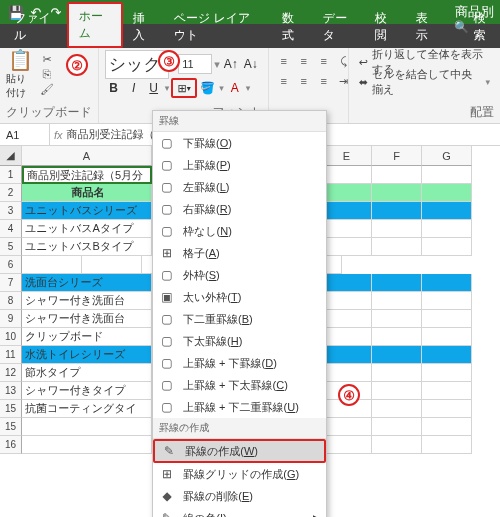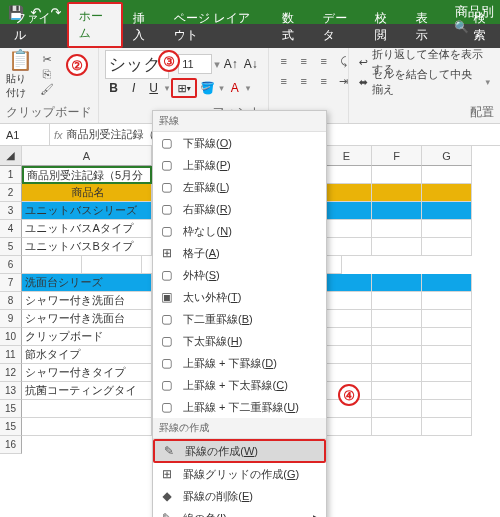--- a/index.html
+++ b/index.html
@@ -37,21 +37,21 @@
 .fx-txt{font-size:11px;color:#444}
 .sheet{display:flex}
 .rowhdrs{width:22px}
 .colhdrs{display:flex;height:20px}
 .ch{border-right:1px solid #d4d4d4;border-bottom:1px solid #aaa;background:#f7f7f7;display:flex;align-items:center;justify-content:center;font-size:11px;color:#444}
 .ch.first{width:22px;background:#e8e8e8}
 .rh{width:22px;height:18px;border-right:1px solid #aaa;border-bottom:1px solid #d4d4d4;background:#f7f7f7;display:flex;align-items:center;justify-content:center;font-size:10px;color:#444}
 .cells{flex:1}
 .row{display:flex;height:18px}
 .cell{border-right:1px solid #d4d4d4;border-bottom:1px solid #d4d4d4;padding-left:3px;font-size:11px;display:flex;align-items:center;overflow:hidden;white-space:nowrap}
-.cell.hdr{background:#eab308;font-weight:normal;justify-content:center}
+.cell.hdr{background:#86efac;font-weight:bold;justify-content:center}
 .cell.cat{background:#0ea5e9}
 .a1sel{border:2px solid #2b7d2b!important}
 .col-a{width:130px}.col-b{width:60px}.col-c{width:60px}.col-d{width:50px}.col-e{width:50px}.col-f{width:50px}.col-g{width:50px}
 .menu{position:absolute;top:110px;left:152px;width:175px;background:#fff;border:1px solid #c8c8c8;box-shadow:2px 2px 6px rgba(0,0,0,.25);z-index:20}
 .menu-sec{padding:3px 6px;font-size:10px;color:#666;background:#f3f3f3;border-bottom:1px solid #e0e0e0}
 .mi{height:22px;display:flex;align-items:center;gap:8px;padding:0 6px;font-size:11px;cursor:pointer}
 .mi .micn{width:16px;text-align:center;color:#555;font-size:12px}
 .mi .acc{text-decoration:underline}
 .mi.sel{background:#d9d9d9;border:2px solid #d22;border-radius:2px;height:24px}
 .badge{position:absolute;width:22px;height:22px;border:2px solid #d22;border-radius:50%;background:#fff;color:#d22;font-weight:bold;display:flex;align-items:center;justify-content:center;font-size:13px;z-index:30}
@@ -285,20 +285,29 @@
         <div class="row">
           <div class="cell col-a">クリップボード</div>
           <div class="cell col-b"></div>
           <div class="cell col-c"></div>
           <div class="cell col-d"></div>
           <div class="cell col-e"></div>
           <div class="cell col-f"></div>
           <div class="cell col-g"></div>
         </div>
         <div class="row">
+          <div class="cell col-a cat">水洗トイレシリーズ</div>
+          <div class="cell col-b cat"></div>
+          <div class="cell col-c cat"></div>
+          <div class="cell col-d cat"></div>
+          <div class="cell col-e cat"></div>
+          <div class="cell col-f cat"></div>
+          <div class="cell col-g cat"></div>
+        </div>
+        <div class="row">
           <div class="cell col-a">節水タイプ</div>
           <div class="cell col-b"></div>
           <div class="cell col-c"></div>
           <div class="cell col-d"></div>
           <div class="cell col-e"></div>
           <div class="cell col-f"></div>
           <div class="cell col-g"></div>
         </div>
         <div class="row">
           <div class="cell col-a">シャワー付きタイプ</div>

